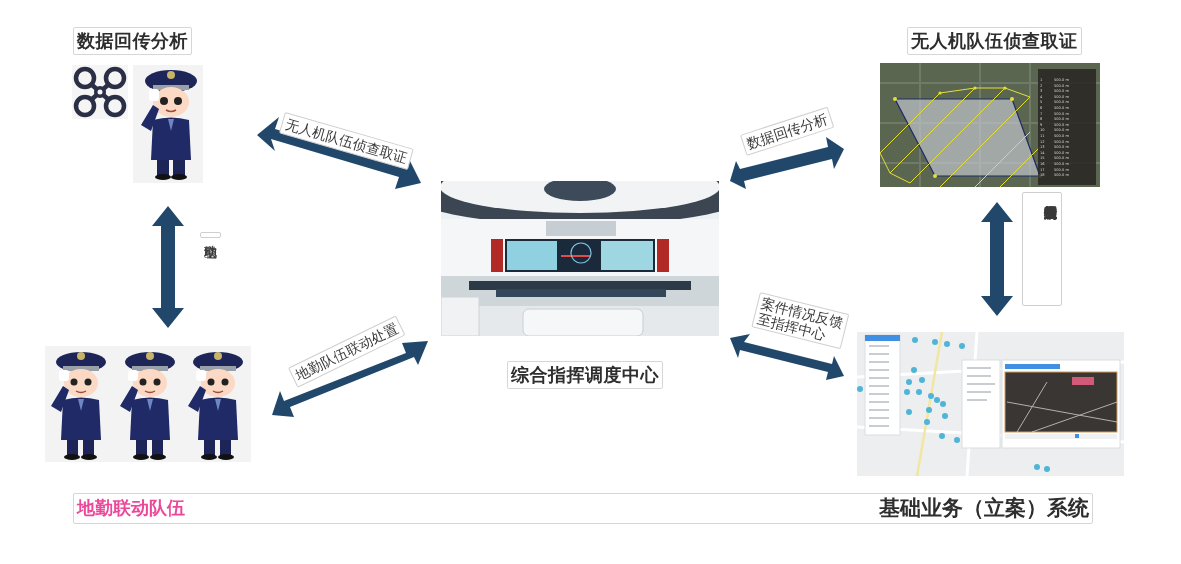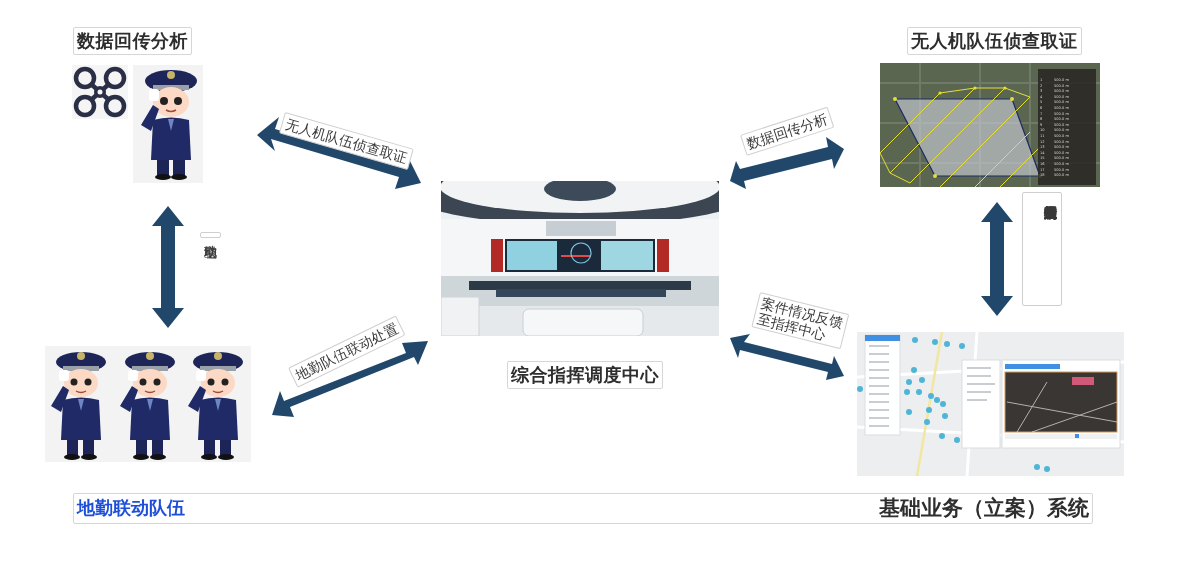--- a/index.html
+++ b/index.html
@@ -321,15 +321,15 @@
         <line x1="175" y1="100" x2="260" y2="70"></line>
         <line x1="150" y1="70" x2="260" y2="90"></line>
       </g>
     <rect x="215" y="45" width="22" height="8" fill="#d25a78"></rect>
     <rect x="148" y="102" width="112" height="5" fill="#f0f1f3"></rect>
     <rect x="218" y="102" width="4" height="4" fill="#3f8fe2"></rect>
   </svg>
 </div>
 
 <div class="abs" style="left:73px;top:493px;width:1018px;height:29px;border:1px solid #d6d6d6;border-radius:2px;">
-  <div class="abs" style="left:3px;top:1px;font-weight:bold;font-size:18px;color:#1d4ed8;line-height:26px;">地勤联动队伍</div>
+  <div class="abs" style="left:3px;top:1px;font-weight:bold;font-size:18px;color:#ec4899;line-height:26px;">地勤联动队伍</div>
   <div class="abs" style="right:3px;top:1px;font-weight:bold;font-size:21px;color:#2e2e2e;line-height:26px;white-space:nowrap;">基础业务（立案）系统</div>
 </div>
 
 </body></html>

